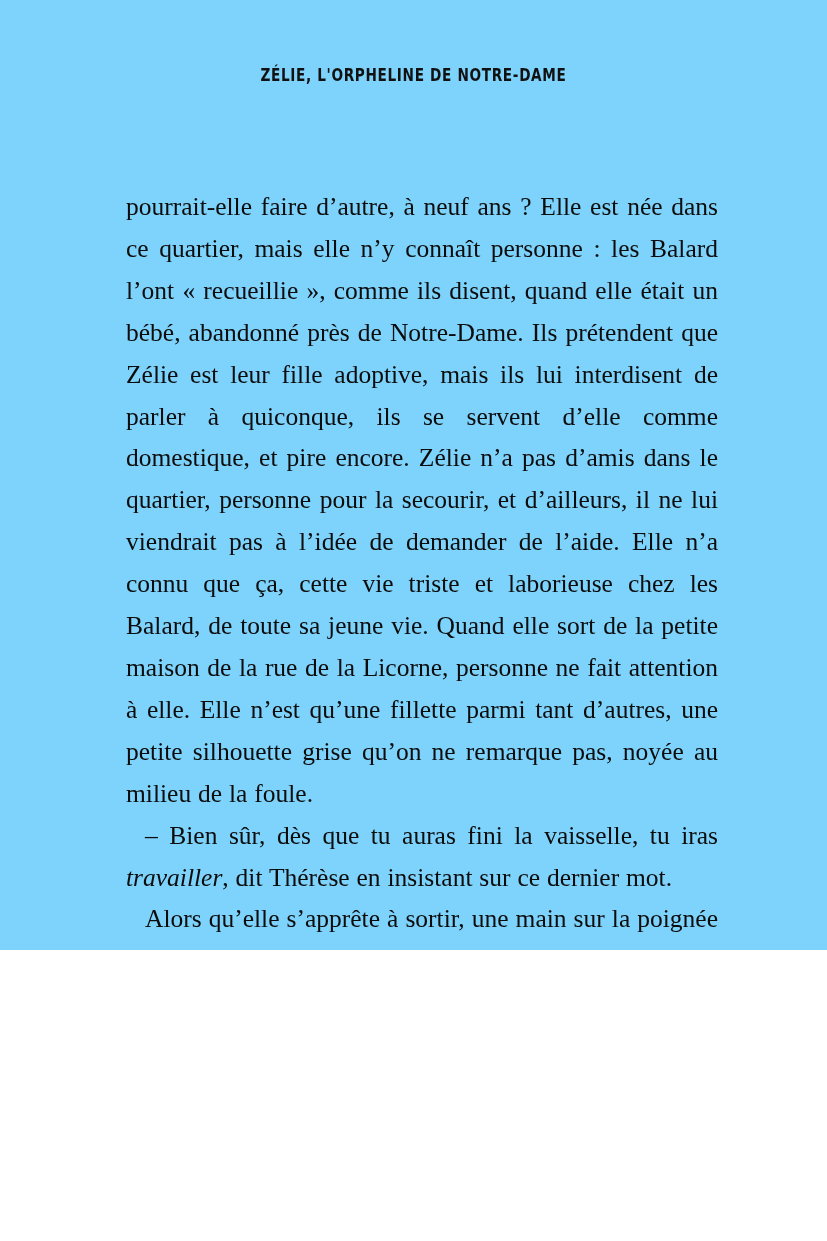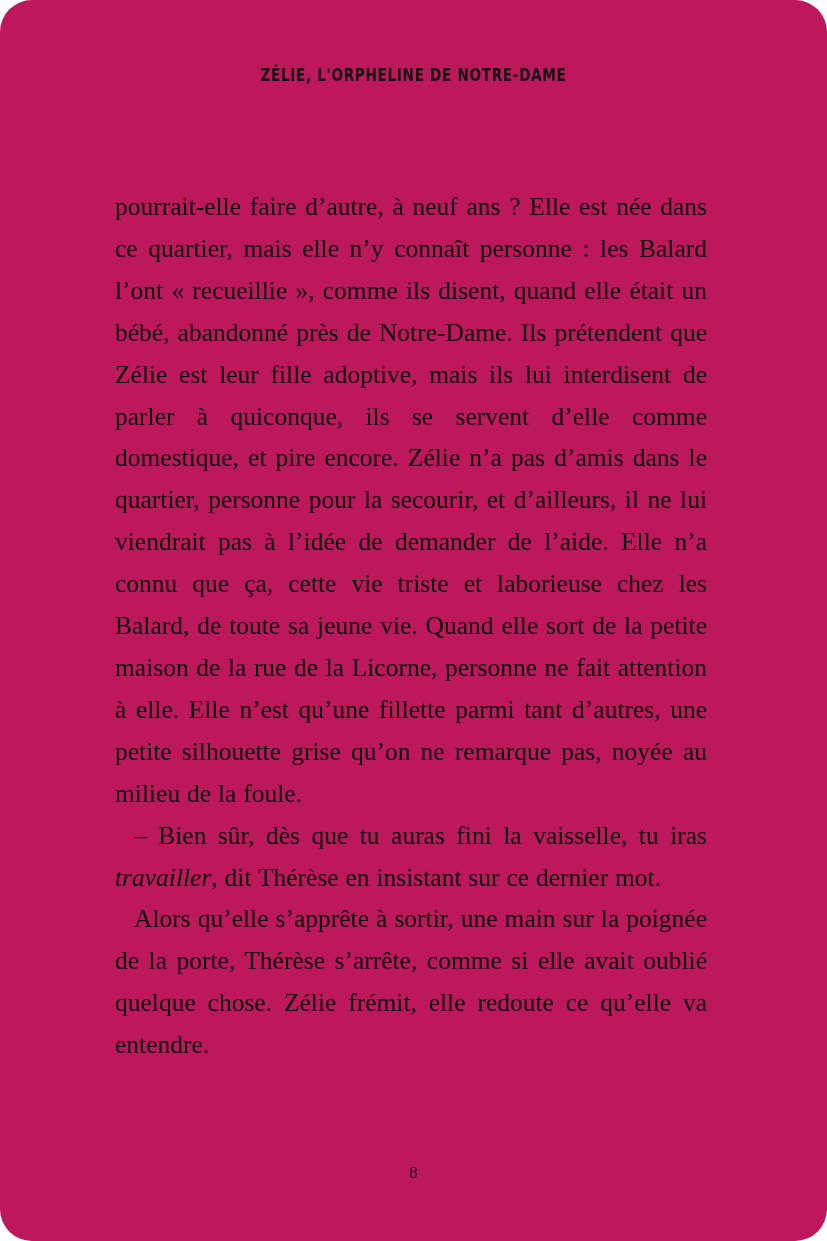--- a/index.html
+++ b/index.html
@@ -5,26 +5,25 @@
 <style>
   html, body {
     margin: 0;
     padding: 0;
     background: #ffffff;
   }
 
   .page {
     position: relative;
     width: 827px;
-    height: 1241px;
+    height: 950px;
     margin: 0 auto;
-    background: #be185d;
+    background: #7dd3fc;
     overflow: hidden;
     box-sizing: border-box;
-    border-radius: 32px;
   }
 
   
   .running-head {
     position: absolute;
     top: 64px;
     left: 0;
     width: 827px;
     text-align: center;
     font-family: "DejaVu Sans Condensed", "DejaVu Sans", sans-serif;
@@ -35,21 +34,21 @@
     color: #111111;
     text-transform: uppercase;
     transform: scaleX(0.92) scaleY(1.12);
     transform-origin: center top;
     white-space: nowrap;
   }
 
   
   .text-block {
     position: absolute;
-    left: 115px;
+    left: 126px;
     top: 186px;
     width: 592px;
   }
 
   .para {
     margin: 0;
     font-family: "Liberation Serif", "DejaVu Serif", serif;
     font-size: 25.5px;
     line-height: 41.9px;
     color: #0c0c0c;

